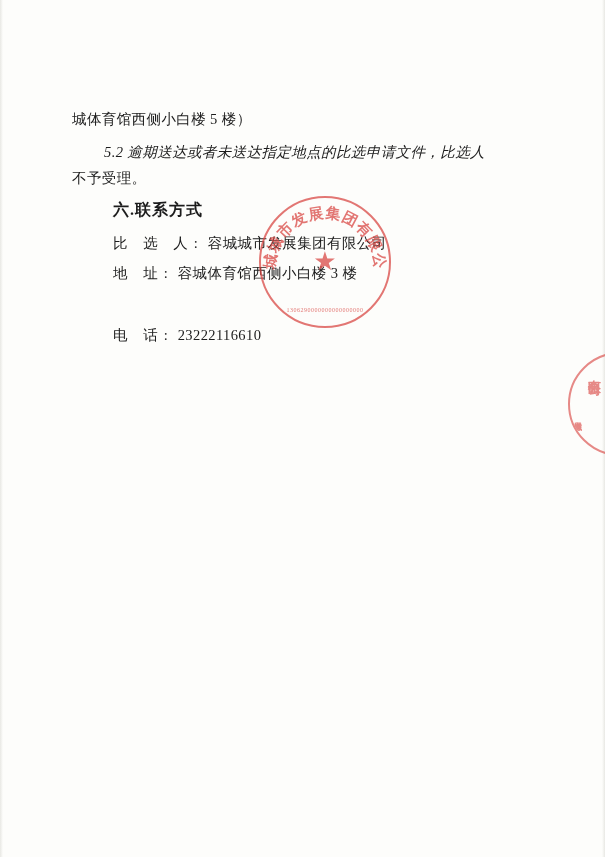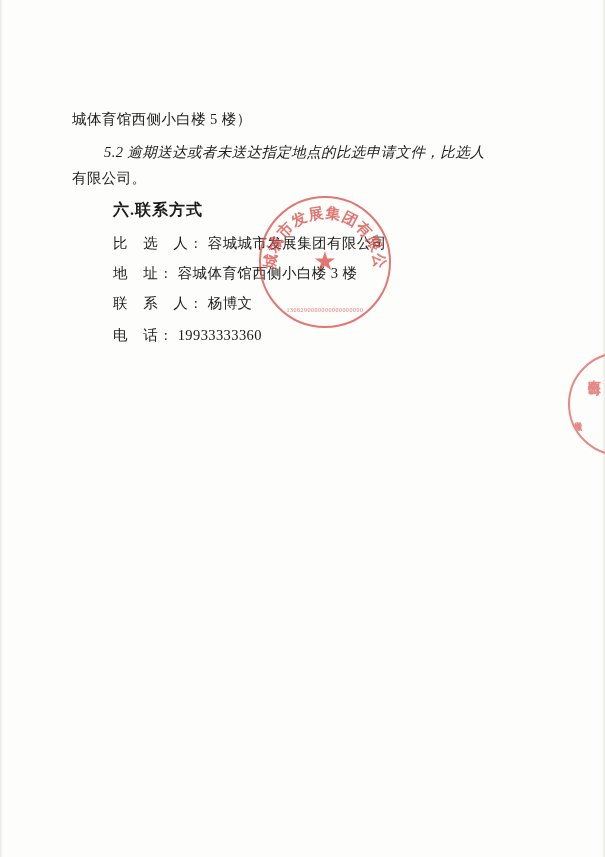--- a/index.html
+++ b/index.html
@@ -175,42 +175,38 @@
 
 <div class="page">
   <div class="paper-edge-l"></div>
   <div class="paper-edge-r"></div>
 
   <div class="content">
 
     <div class="line l-cont">城体育馆西侧小白楼 5 楼）</div>
 
     <div class="line l-52">5.2 逾期送达或者未送达指定地点的比选申请文件，比选人</div>
-    <div class="line l-52b">有限公司。</div>
+    <div class="line l-52b">不予受理。</div>
 
     <div class="line l-head">六.联系方式</div>
 
     <div class="line l-row r1">
       <span class="lbl-tight">比 选 人:</span>
       <span class="val">容城城市发展集团有限公司</span>
     </div>
 
     <div class="line l-row r2">
       <span class="lbl-tight">地    址:</span>
       <span class="val">容城体育馆西侧小白楼 3 楼</span>
     </div>
 
-    <div class="line l-row r3">
-      <span class="lbl-tight">联 系 人:</span>
-      <span class="val">杨博文</span>
-    </div>
 
     <div class="line l-row r4">
       <span class="lbl-tight">电    话:</span>
-      <span class="val">19933333360</span>
+      <span class="val">23222116610</span>
     </div>
   </div>
 
   <div class="seal">
     <div class="seal-inner">
       <svg class="seal-arc" viewBox="0 0 128 128">
         <defs>
           <path id="arcpath" d="M 14,70 A 50,50 0 1 1 114,70" fill="none"></path>
         </defs>
         <text>

